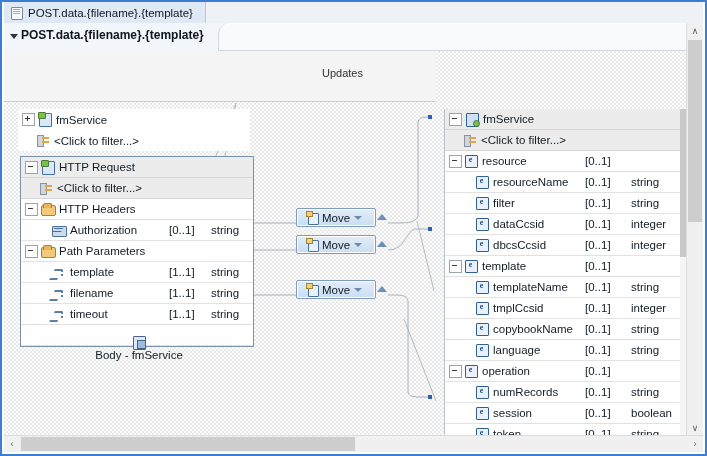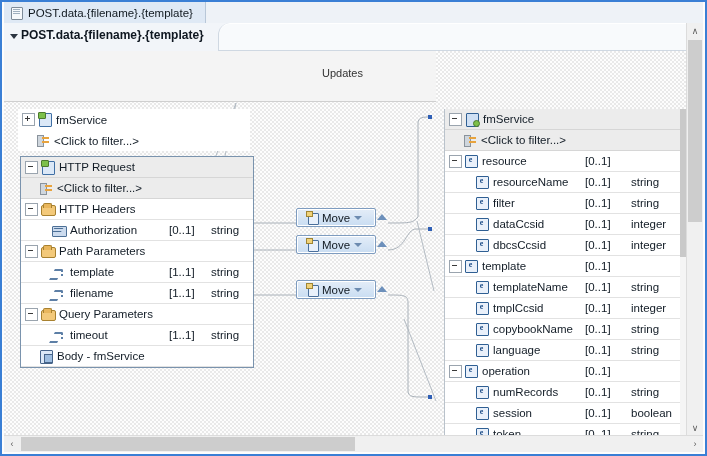--- a/index.html
+++ b/index.html
@@ -313,34 +313,28 @@
           </div>
           <div class="row" style="position: relative;">
             <span style="display: inline-block; width: 13px;"></span>
             <span class="exp"></span>
             <span class="ico ico-param"></span>
             <span class="nm">filename</span>
             <span class="occ" style="left: 148px;">[1..1]</span>
             <span class="typ" style="left: 190px;">string</span>
           </div>
           <div class="row" style="position: relative;">
-            <span style="display: inline-block; width: 0px;"></span>
-            <span class="exp box"></span>
-            <span class="ico ico-folder"></span>
-            <span class="nm">Query Parameters</span>
-          </div>
-          <div class="row" style="position: relative;">
             <span style="display: inline-block; width: 13px;"></span>
             <span class="exp"></span>
             <span class="ico ico-param"></span>
             <span class="nm">timeout</span>
             <span class="occ" style="left: 148px;">[1..1]</span>
             <span class="typ" style="left: 190px;">string</span>
           </div>
-          <div class="row" style="position: relative;">
+          <div class="row" style="position: relative; flex-direction: column;">
             <span style="display: inline-block; width: 0px;"></span>
             <span class="exp"></span>
             <span class="ico ico-body"></span>
             <span class="nm">Body - fmService</span>
           </div>
         </div>
     </div>
 
     <div class="tree tree-right">
       <div class="row hdr">

